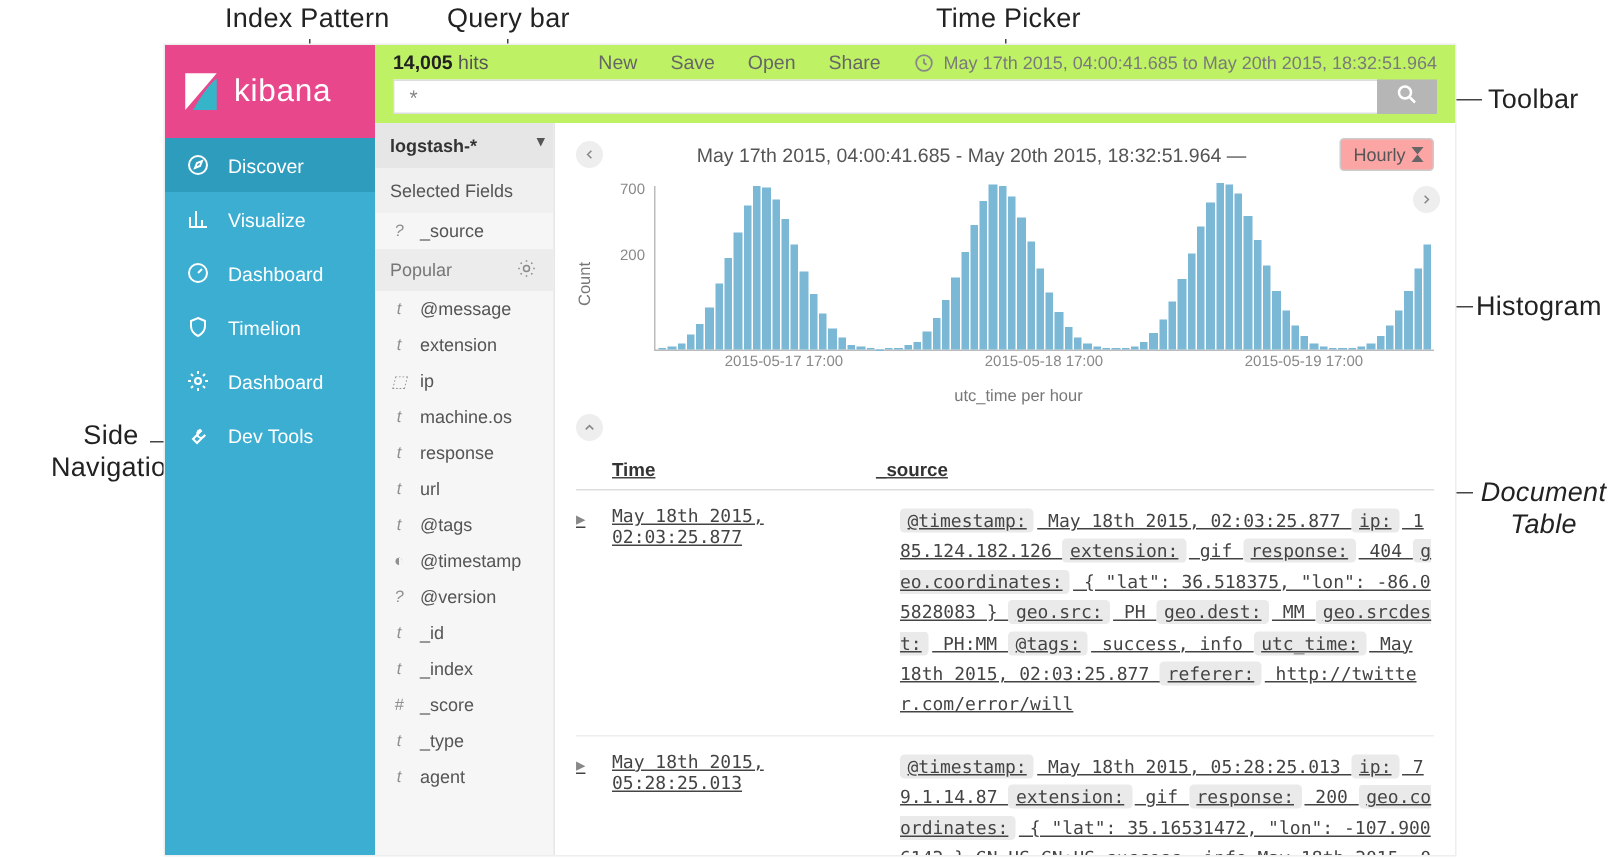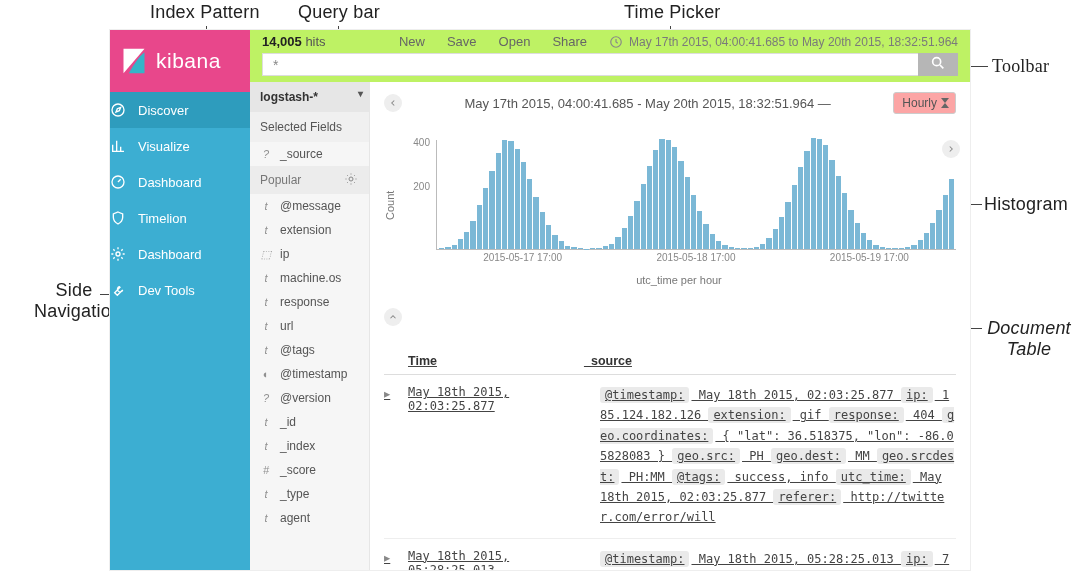--- a/index.html
+++ b/index.html
@@ -12,21 +12,21 @@
   .app { position: absolute; left: 110px; top: 30px; width: 860px; height: 540px; background:#fff; display:flex; flex-direction:column; box-shadow: 0 0 0 1px #eee;}
   
   .cols { flex:1; display:flex; min-height:0;}
   
 
   .sidenav { width: 140px; background:#3caed2; color:#fff; display:flex; flex-direction:column; flex-shrink:0;}
   .logo-band { height:62px; background:#e8478b; display:flex; align-items:center; padding:0 10px; gap:8px;}
   .logo-mark { width:28px; height:28px; position:relative;}
   .logo-mark svg{width:28px;height:28px;}
   .logo-text { font-size:21px; letter-spacing:.5px; color:#fff; }
-  .nav-item { display:flex; align-items:center; gap:12px; padding:10px 0; font-size:13px; cursor:pointer;}
+  .nav-item { display:flex; align-items:center; gap:12px; padding:10px 14px; font-size:13px; cursor:pointer;}
   .nav-item.active { background:#2e9cbd;}
   .nav-item .icon { width:16px; height:16px; display:flex; align-items:center; justify-content:center;}
   .nav-item .icon svg{width:16px;height:16px;fill:none;stroke:#fff;stroke-width:2;}
 
   .right { flex:1; display:flex; flex-direction:column; min-width:0;}
   .toolbar { height:52px; background:#bef264; display:flex; flex-direction:column;}
   .toolbar-top { height:28px; display:flex; align-items:center; padding:0 12px; gap:22px; font-size:13px; color:#555;}
   .hits { font-size:13px;}
   .hits b{color:#222;}
   .tb-spacer{flex:1;}
@@ -43,21 +43,21 @@
   .fields-pane{ width:120px; background:#f6f6f6; border-right:1px solid #e6e6e6; display:flex; flex-direction:column; font-size:12px; color:#555; overflow:hidden;}
   .index-pattern{ background:#e6e6e6; padding:8px 10px; font-weight:bold; color:#333; position:relative; cursor:pointer;}
   .index-caret{position:absolute; right:6px; top:6px; font-size:10px; color:#555;}
   .section-h { padding:8px 10px; background:#f0f0f0; color:#555;}
   .field-row{ padding:5px 10px; display:flex; align-items:center; gap:8px; cursor:pointer;}
   .ft{ font-style:italic; color:#909090; width:12px; text-align:center; font-size:11px;}
   .popular-row{padding:6px 10px; background:#ececec; color:#777; display:flex; align-items:center; justify-content:space-between;}
   .gear{width:16px;height:16px;border-radius:3px;display:flex;align-items:center;justify-content:center;}
   .gear svg{width:12px;height:12px;fill:#888;}
 
-  .main { flex:1; display:flex; flex-direction:column; padding:6px 14px 0 14px; overflow:hidden; min-width:0;gap:16px;}
+  .main { flex:1; display:flex; flex-direction:column; padding:6px 14px 0 14px; overflow:hidden; min-width:0;}
   .hdr-row{display:flex; align-items:center; gap:8px; font-size:13px; color:#555; padding:4px 0 10px 0;}
   .hdr-row .range{flex:1; text-align:center;}
   .chev{width:18px;height:18px;border-radius:50%;background:#eee;display:flex;align-items:center;justify-content:center;cursor:pointer;}
   .chev svg{width:10px;height:10px;stroke:#888;fill:none;stroke-width:2.5;}
   .interval{border:1px solid #ccc;border-radius:3px;padding:3px 18px 3px 8px;font-size:12px;position:relative;background:#fca5a5;cursor:pointer;}
   .interval::after{content:"";position:absolute;right:6px;top:5px;width:0;height:0;border-left:4px solid transparent;border-right:4px solid transparent;border-top:5px solid #666;}
   .interval::before{content:"";position:absolute;right:6px;bottom:5px;width:0;height:0;border-left:4px solid transparent;border-right:4px solid transparent;border-bottom:5px solid #666;}
 
   .chart-wrap{position:relative;display:flex;gap:6px;}
   .ylabel{font-size:11px;color:#777;writing-mode:vertical-rl;transform:rotate(180deg);text-align:center;}
@@ -96,21 +96,21 @@
   <div class="annot-line" style="left:338px;top:26px;width:1px;height:40px;"></div>
   <div class="annot-line" style="left:288px;top:66px;width:50px;height:1px;"></div>
   <div class="annot-dot" style="left:284px;top:74px;"></div>
   <div class="annot-line" style="left:286px;top:66px;width:1px;height:10px;"></div>
 
   <div class="annot" style="left:624px;top:2px;">Time Picker</div>
   <div class="annot-line" style="left:670px;top:26px;width:1px;height:16px;"></div>
   <div class="annot-line" style="left:670px;top:42px;width:84px;height:1px;"></div>
   <div class="annot-dot" style="left:753px;top:40px;"></div>
 
-  <div class="annot" style="left:992px;top:56px;font-family:Liberation Serif, serif;">Toolbar</div>
+  <div class="annot" style="left:992px;top:56px;">Toolbar</div>
   <div class="annot-line" style="left:956px;top:66px;width:32px;height:1px;"></div>
   <div class="annot-dot" style="left:950px;top:63px;"></div>
 
   <div class="annot" style="left:34px;top:280px;width:80px;">Side Navigation</div>
   <div class="annot-line" style="left:100px;top:294px;width:16px;height:1px;"></div>
   <div class="annot-dot" style="left:116px;top:291px;"></div>
 
   <div class="annot" style="left:984px;top:194px;">Histogram</div>
   <div class="annot-line" style="left:958px;top:204px;width:24px;height:1px;"></div>
   <div class="annot-dot" style="left:952px;top:201px;"></div>
@@ -306,21 +306,21 @@
                   </svg>
                 </span>
               <span class="range">May 17th 2015, 04:00:41.685 - May 20th 2015, 18:32:51.964 —</span>
               <span class="interval">Hourly</span>
             </div>
             <div class="chart-wrap">
               <div class="ylabel">Count</div>
               <div class="chart">
                 <div class="axis-y" id="yticks">
                     <div class="tick" style="bottom: 58px;">200</div>
-                    <div class="tick" style="bottom: 102px;">400</div>
+                    <div class="tick" style="bottom: 102px;">700</div>
                   </div>
                 <div class="plot">
                     <div class="bars" id="bars">
                       <div class="bar" style="height: 1%;"></div>
                       <div class="bar" style="height: 2%;"></div>
                       <div class="bar" style="height: 4%;"></div>
                       <div class="bar" style="height: 9%;"></div>
                       <div class="bar" style="height: 16%;"></div>
                       <div class="bar" style="height: 26%;"></div>
                       <div class="bar" style="height: 40%;"></div>

